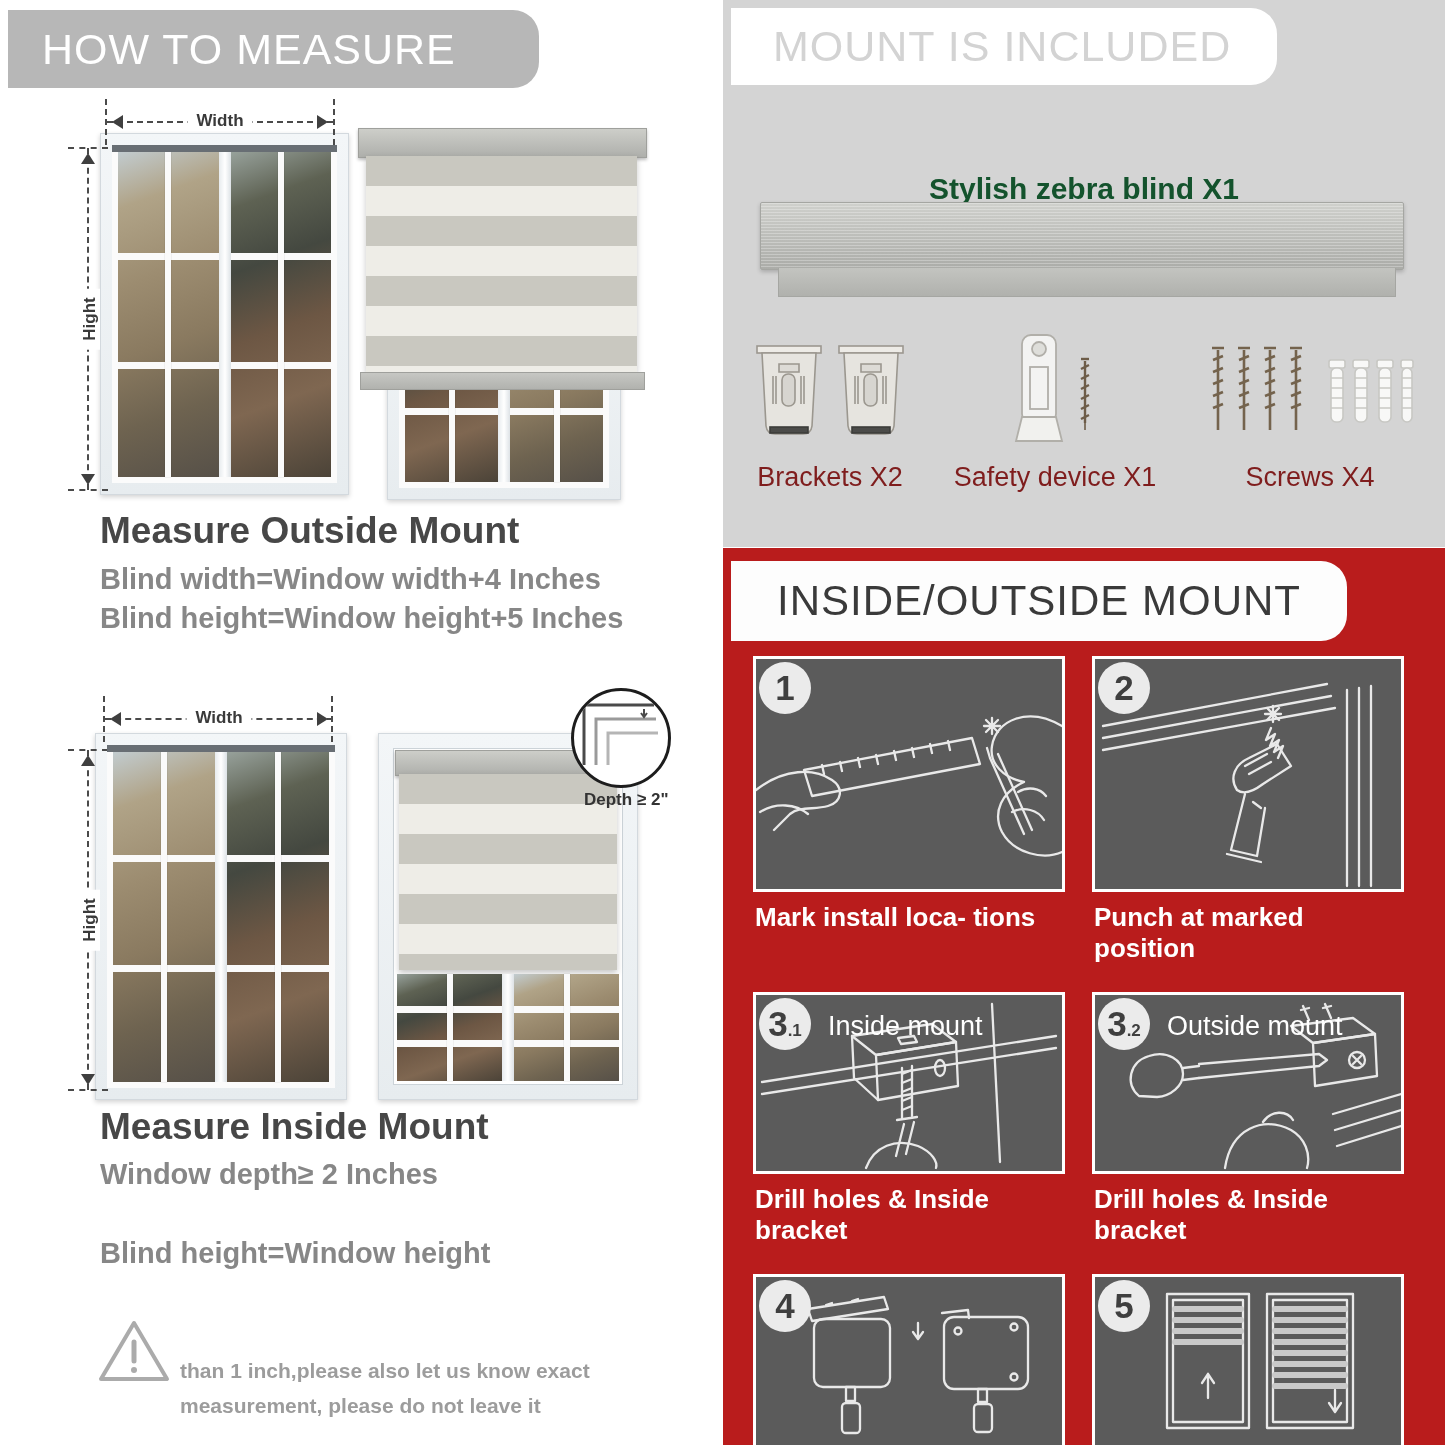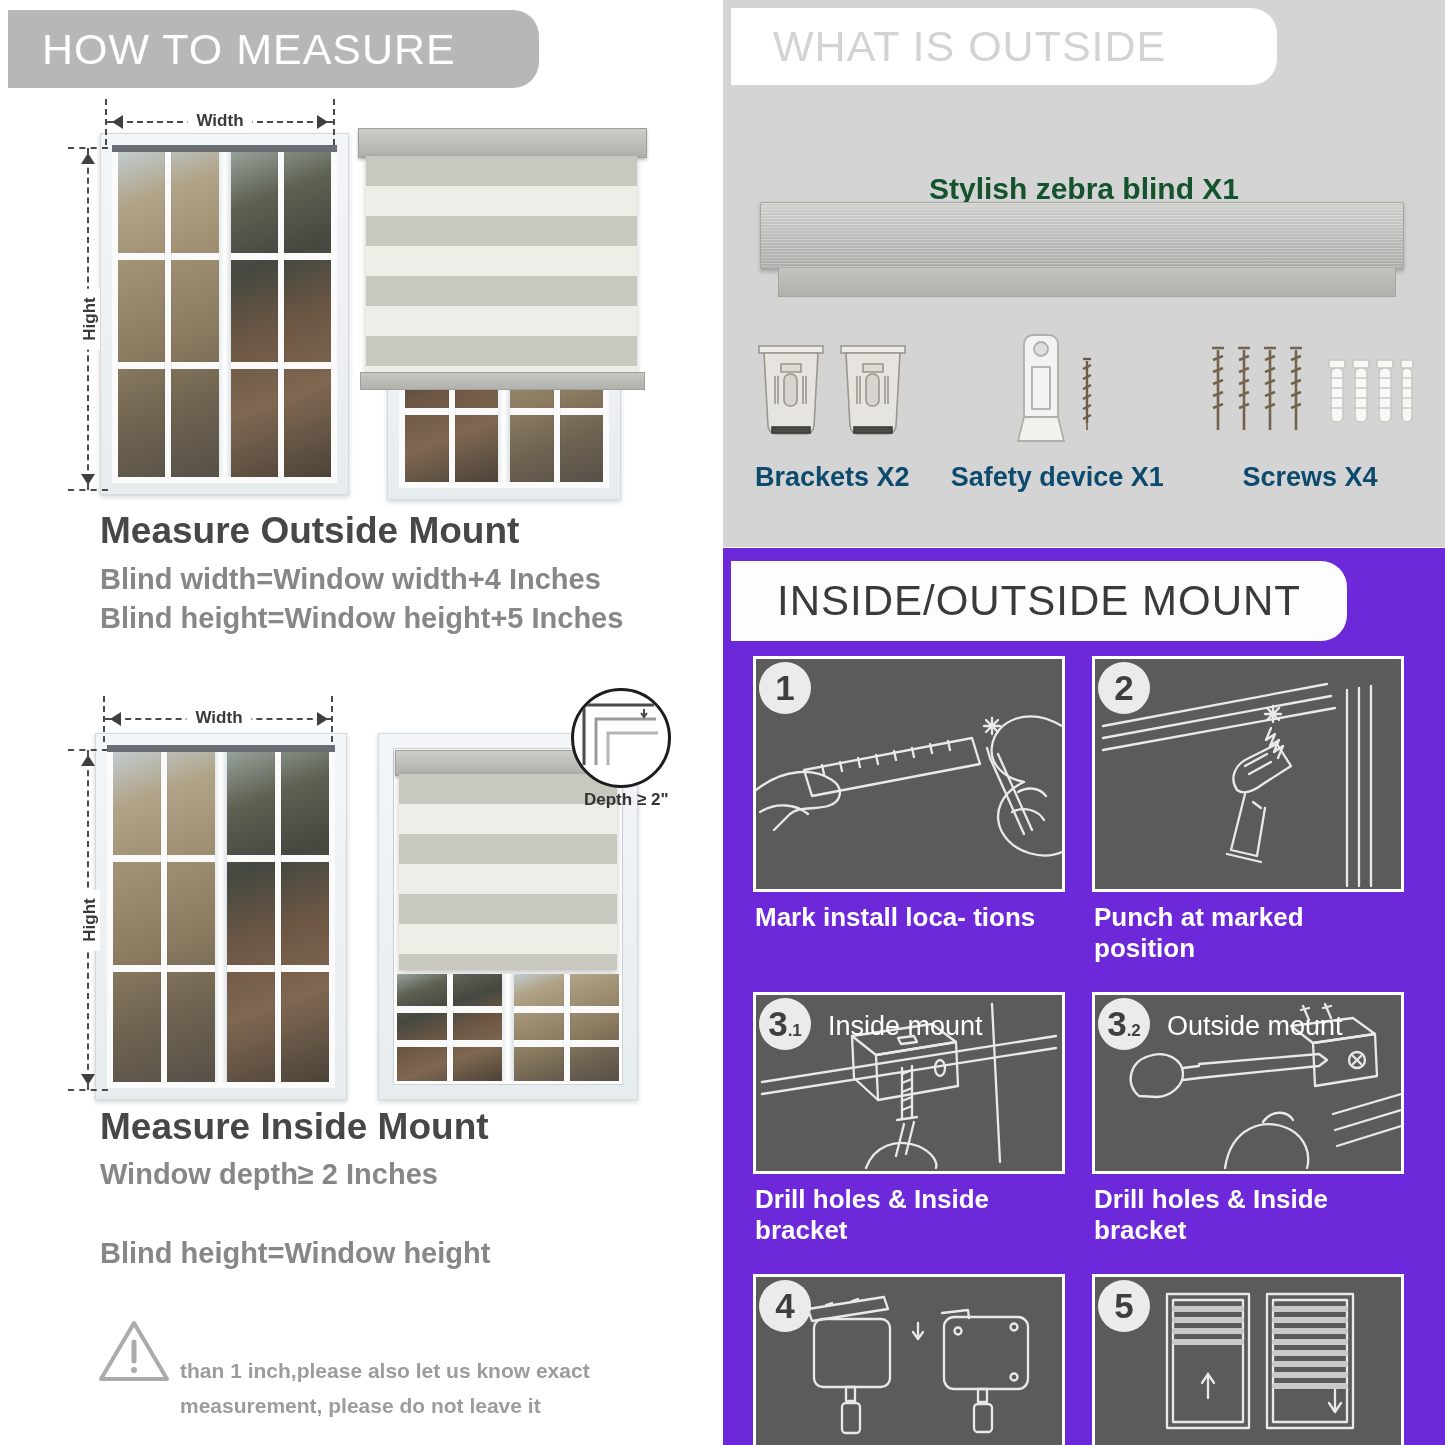--- a/index.html
+++ b/index.html
@@ -77,24 +77,24 @@
              font-weight:700;font-size:30px;color:#14532d;margin-top:32px;}
   .rail-main{position:absolute;left:37px;top:202px;width:642px;height:66px;border-radius:2px;
       background-image:repeating-linear-gradient(180deg,rgba(255,255,255,.28) 0 1px,rgba(0,0,0,0) 1px 3px),
                        linear-gradient(180deg,#cfd0cc,#bbbcb8 55%,#abaca8);
       border:1px solid #a5a6a2;box-shadow:0 2px 4px rgba(0,0,0,.2);}
   .rail-sub{position:absolute;left:55px;top:268px;width:616px;height:28px;
       background:linear-gradient(180deg,#c3c4c0,#b0b1ad);border:1px solid #a5a6a2;border-top:none;}
   .inc-items{position:absolute;left:32px;top:330px;width:660px;display:flex;justify-content:space-between;}
   .inc-item{display:flex;flex-direction:column;align-items:center;}
   .inc-art{height:122px;display:flex;align-items:center;justify-content:center;}
-  .inc-label{margin-top:10px;font-weight:700;font-size:27px;color:#0c4a6e;white-space:nowrap;}
-
-  
-  .mnt-panel{position:absolute;left:723px;top:548px;width:722px;height:897px;background:#6d28d9;}
+  .inc-label{margin-top:10px;font-weight:400;font-size:27px;color:#7f1d1d;white-space:nowrap;}
+
+  
+  .mnt-panel{position:absolute;left:723px;top:548px;width:722px;height:897px;background:#b91c1c;}
   .steps{position:absolute;top:108px;left:30px;display:grid;
          grid-template-columns:312px 312px;column-gap:27px;row-gap:14px;}
   .step{display:flex;flex-direction:column;}
   .sp{position:relative;border:3px solid #fff;background:#5b5b5b;}
   .sp.r1{height:230px;} .sp.r2{height:176px;} .sp.r3{height:170px;}
   .badge{position:absolute;top:3px;left:3px;width:52px;height:52px;border-radius:50%;
          background:#ebebeb;color:#3f3f3f;display:flex;align-items:center;
          justify-content:center;font-weight:700;font-size:35px;z-index:2;}
   .badge .sub{font-size:17px;margin-top:14px;}
   .sp-title{position:absolute;top:16px;left:72px;color:#fff;font-weight:400;font-size:27px;z-index:2;}
@@ -203,21 +203,21 @@
   <svg style="position:absolute;left:96px;top:1316px;" width="76" height="72" viewBox="0 0 76 72">
     <path d="M38,7 L71,63 L5,63 Z" fill="none" stroke="#ababab" stroke-width="4" stroke-linejoin="round"></path>
     <line x1="38" y1="26" x2="38" y2="45" stroke="#ababab" stroke-width="5" stroke-linecap="round"></line>
     <circle cx="38" cy="54" r="3" fill="#ababab"></circle>
   </svg>
   <div class="warn-text" style="top:1353px;">than 1 inch,please also let us know exact</div>
   <div class="warn-text" style="top:1388px;">measurement, please do not leave it</div>
 
   <div class="inc-panel">
     <div class="banner banner-inc">
-      <span>WHAT IS OUTSIDE</span>
+      <span>MOUNT IS INCLUDED</span>
     </div>
     <div class="inc-title">Stylish zebra blind X1</div>
     <div class="rail-main"></div>
     <div class="rail-sub"></div>
 
     <div class="inc-items">
       <div class="inc-item">
         <div class="inc-art">
           <svg width="150" height="115" viewBox="0 0 150 115">
             <g stroke="#9b978f" fill="#e6e4df" stroke-width="1.6">

